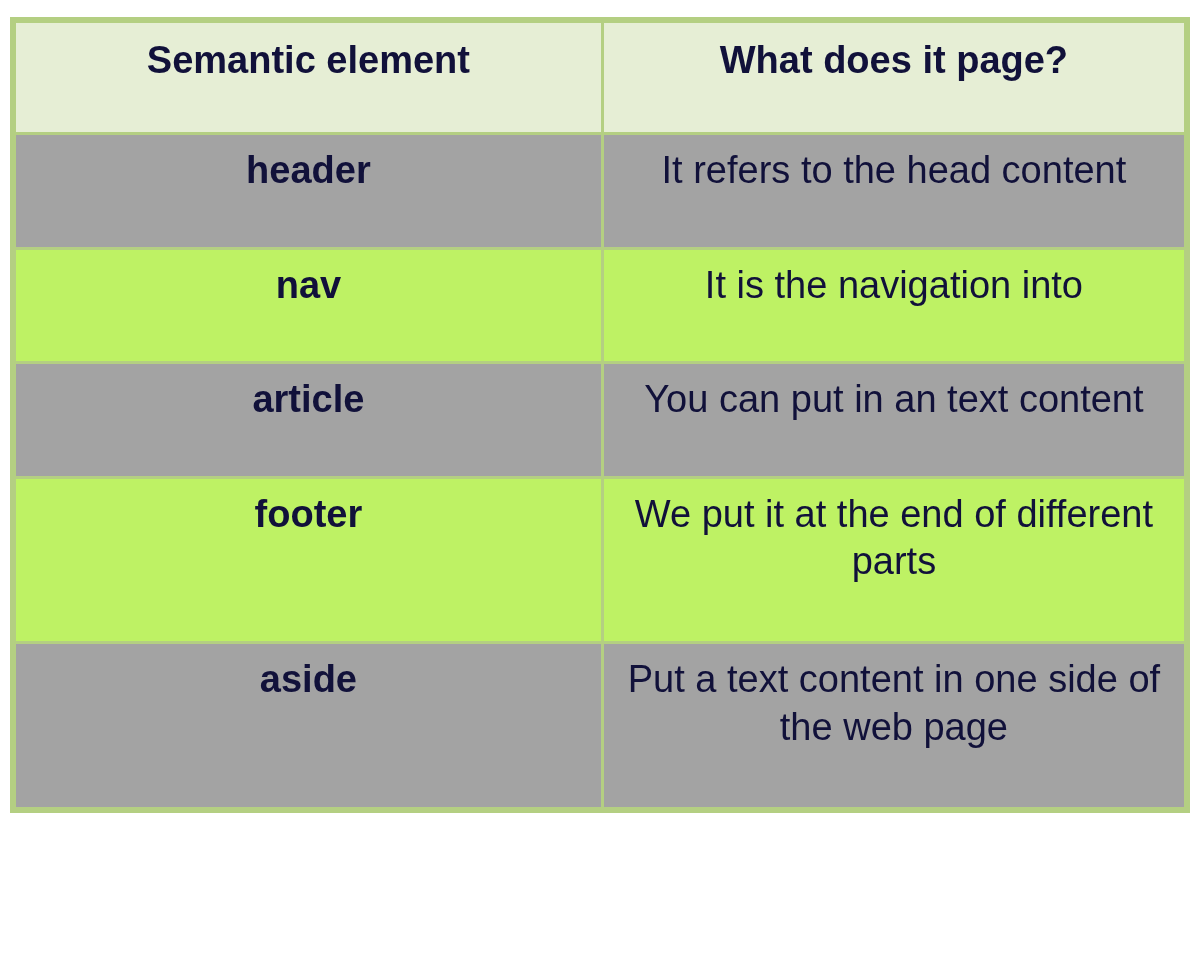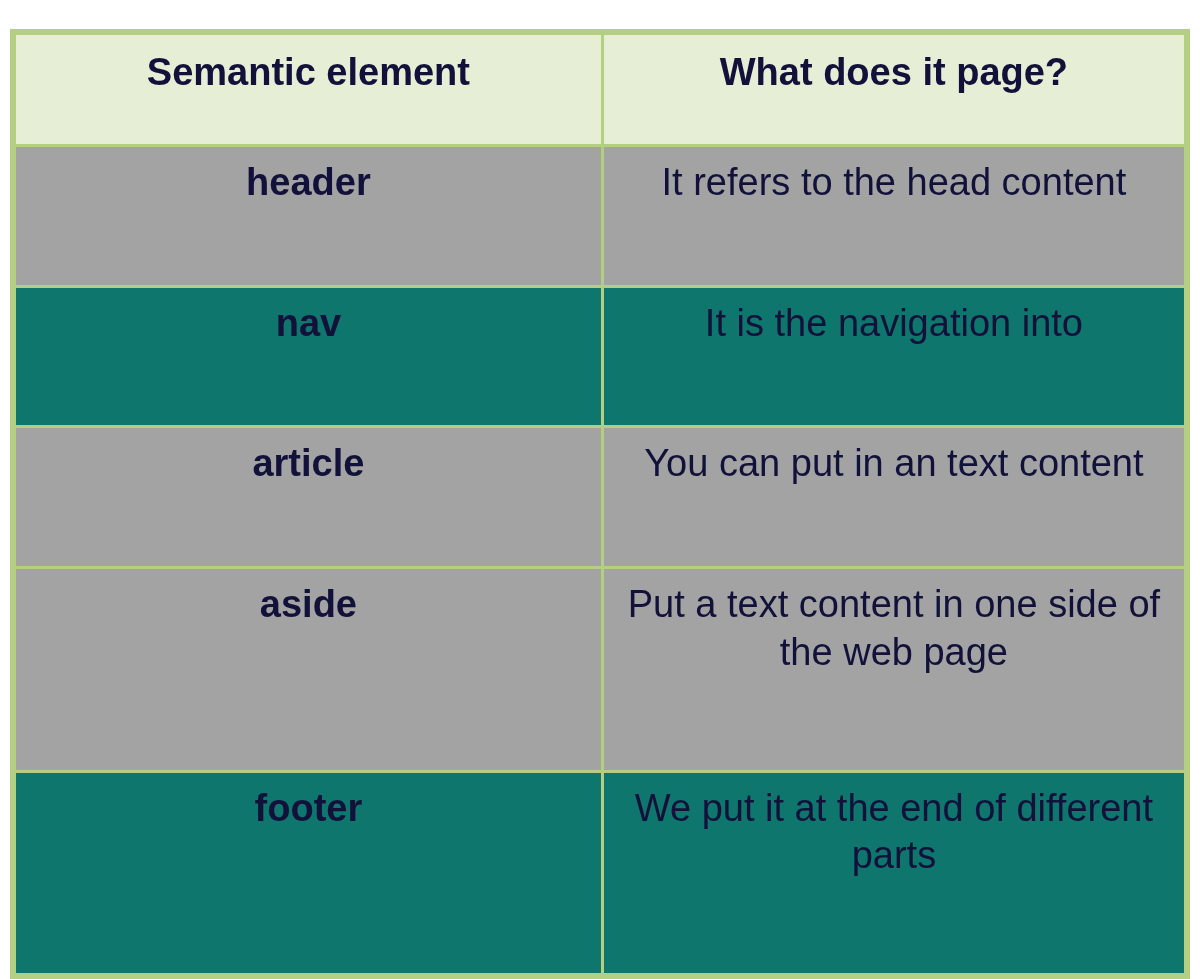--- a/index.html
+++ b/index.html
@@ -11,23 +11,23 @@
   body {
     width: 1200px;
     height: 979px;
     overflow: hidden;
     font-family: "Liberation Sans", sans-serif;
   }
 
   #table-wrap {
     position: absolute;
     left: 10px;
-    top: 29px;
+    top: 17px;
     width: 1180px;
-    height: 950px;
+    height: 796px;
     box-sizing: border-box;
     border: 3px solid #14b8a6;
     background: #e6eed5;
   }
 
   table.semantic-table {
     width: 100%;
     height: 100%;
     border-collapse: collapse;
     table-layout: fixed;
@@ -64,21 +64,21 @@
     font-weight: bold;
   }
   td.cell-desc {
     font-weight: normal;
   }
 
   
   tr.header-row { height: 112px; }
   tr.data-row   { height: auto; }
 </style>
-<style>#table-wrap{border-color:#b4cf82;background:#e6eed5;}table.semantic-table th,table.semantic-table td{border-color:#b4cf82;color:#11113a;}table.semantic-table th{background:#e6eed5;}tr.row-light > td{background:#0f766e;margin-top:48px;}tr.row-dark > td{background:#a3a3a3;}body{background:#ffffff;}</style></head>
+<style>#table-wrap{border-color:#b4cf82;background:#e6eed5;}table.semantic-table th,table.semantic-table td{border-color:#b4cf82;color:#11113a;}table.semantic-table th{background:#e6eed5;}tr.row-light > td{background:#bef264;margin-top:48px;}tr.row-dark > td{background:#a3a3a3;}body{background:#ffffff;}</style></head>
 <body>
 
 <div id="table-wrap">
   <table class="semantic-table">
     <colgroup>
       <col class="col-element">
       <col class="col-desc">
     </colgroup>
     <thead>
       <tr class="header-row">
@@ -92,23 +92,23 @@
         <td class="cell-desc">It refers to the head content</td>
       </tr>
       <tr class="data-row row-light">
         <td class="cell-element">nav</td>
         <td class="cell-desc">It is the navigation into</td>
       </tr>
       <tr class="data-row row-dark">
         <td class="cell-element">article</td>
         <td class="cell-desc">You can put in an text content</td>
       </tr>
+      <tr class="data-row row-light">
+        <td class="cell-element">footer</td>
+        <td class="cell-desc">We put it at the end of different parts</td>
+      </tr>
       <tr class="data-row row-dark">
         <td class="cell-element">aside</td>
         <td class="cell-desc">Put a text content in one side of the web page</td>
-      </tr>
-      <tr class="data-row row-light">
-        <td class="cell-element">footer</td>
-        <td class="cell-desc">We put it at the end of different parts</td>
       </tr>
     </tbody>
   </table>
 </div>
 
 </body></html>

